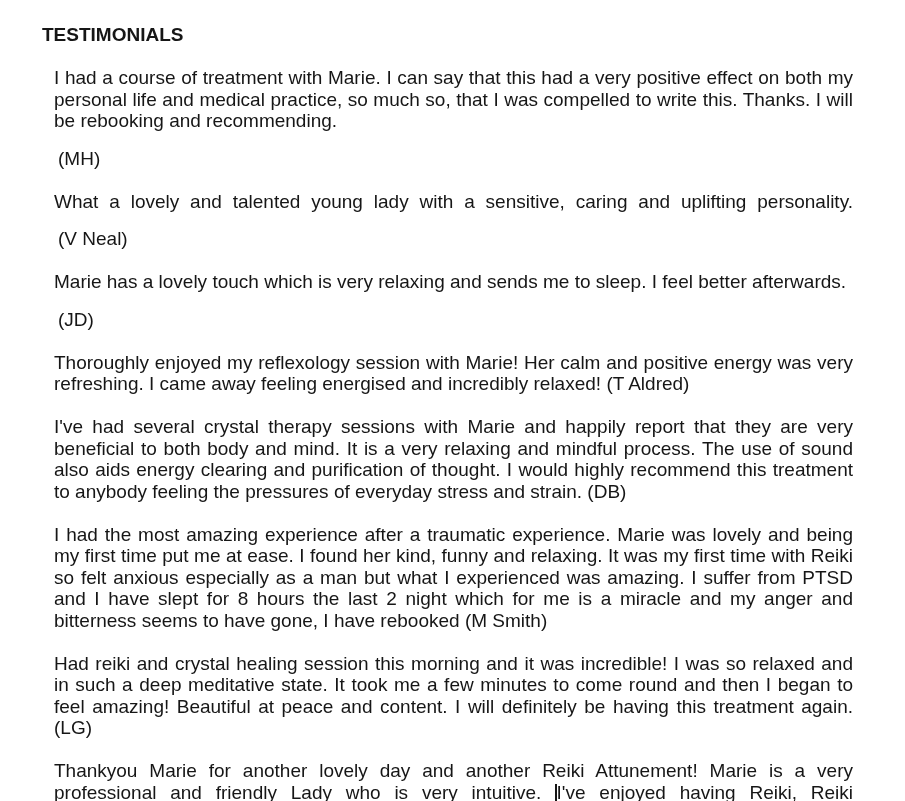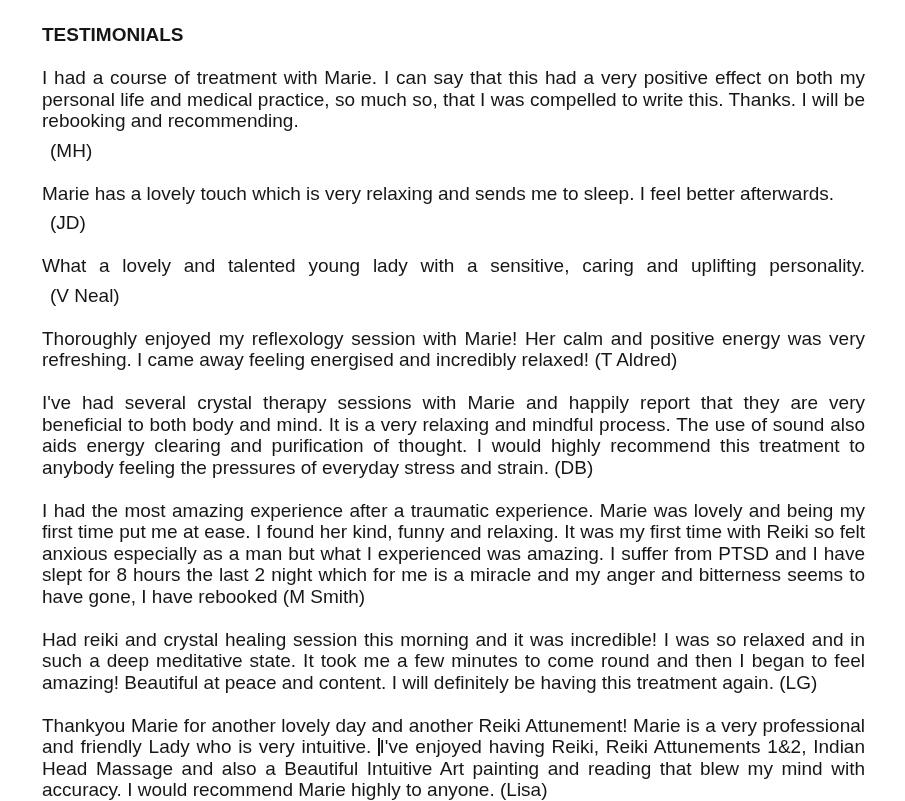--- a/index.html
+++ b/index.html
@@ -24,28 +24,28 @@
     font-size: 19px;
     font-weight: bold;
     margin: 0 0 21.5px 0;
     line-height: 21.5px;
   }
   .t-block {
     margin: 0 0 21.5px 0;
   }
   .quote {
     text-align: justify;
-    margin: 0;
+    margin: 12px;
   }
   .quote.justify-last {
     text-align-last: justify;
   }
   .attribution {
     text-align: left;
-    margin: 8px;
+    margin: 16px;
   }
   .caret {
     display: inline-block;
     width: 1.5px;
     height: 18px;
     background: #161616;
     vertical-align: -3px;
   }
 </style>
 </head>
@@ -54,27 +54,27 @@
 <div class="page">
 
   <h1 class="doc-title">TESTIMONIALS</h1>
 
   <div class="t-block">
     <p class="quote">I had a course of treatment with Marie. I can say that this had a very positive effect on both my personal life and medical practice, so much so, that I was compelled to write this. Thanks. I will be rebooking and recommending.</p>
     <p class="attribution">(MH)</p>
   </div>
 
   <div class="t-block">
-    <p class="quote">Marie has a lovely touch which is very relaxing and sends me to sleep. I feel better afterwards.</p>
-    <p class="attribution">(JD)</p>
+    <p class="quote justify-last">What a lovely and talented young lady with a sensitive, caring and uplifting personality.</p>
+    <p class="attribution">(V Neal)</p>
   </div>
 
   <div class="t-block">
-    <p class="quote justify-last">What a lovely and talented young lady with a sensitive, caring and uplifting personality.</p>
-    <p class="attribution">(V Neal)</p>
+    <p class="quote">Marie has a lovely touch which is very relaxing and sends me to sleep. I feel better afterwards.</p>
+    <p class="attribution">(JD)</p>
   </div>
 
   <div class="t-block">
     <p class="quote"><span>Thoroughly enjoyed my reflexology session with Marie! Her calm and positive energy was very refreshing. I came away feeling energised and incredibly relaxed!</span> <span>(T Aldred)</span></p>
   </div>
 
   <div class="t-block">
     <p class="quote"><span>I've had several crystal therapy sessions with Marie and happily report that they are very beneficial to both body and mind. It is a very relaxing and mindful process. The use of sound also aids energy clearing and purification of thought. I would highly recommend this treatment to anybody feeling the pressures of everyday stress and strain.</span> <span>(DB)</span></p>
   </div>
 

